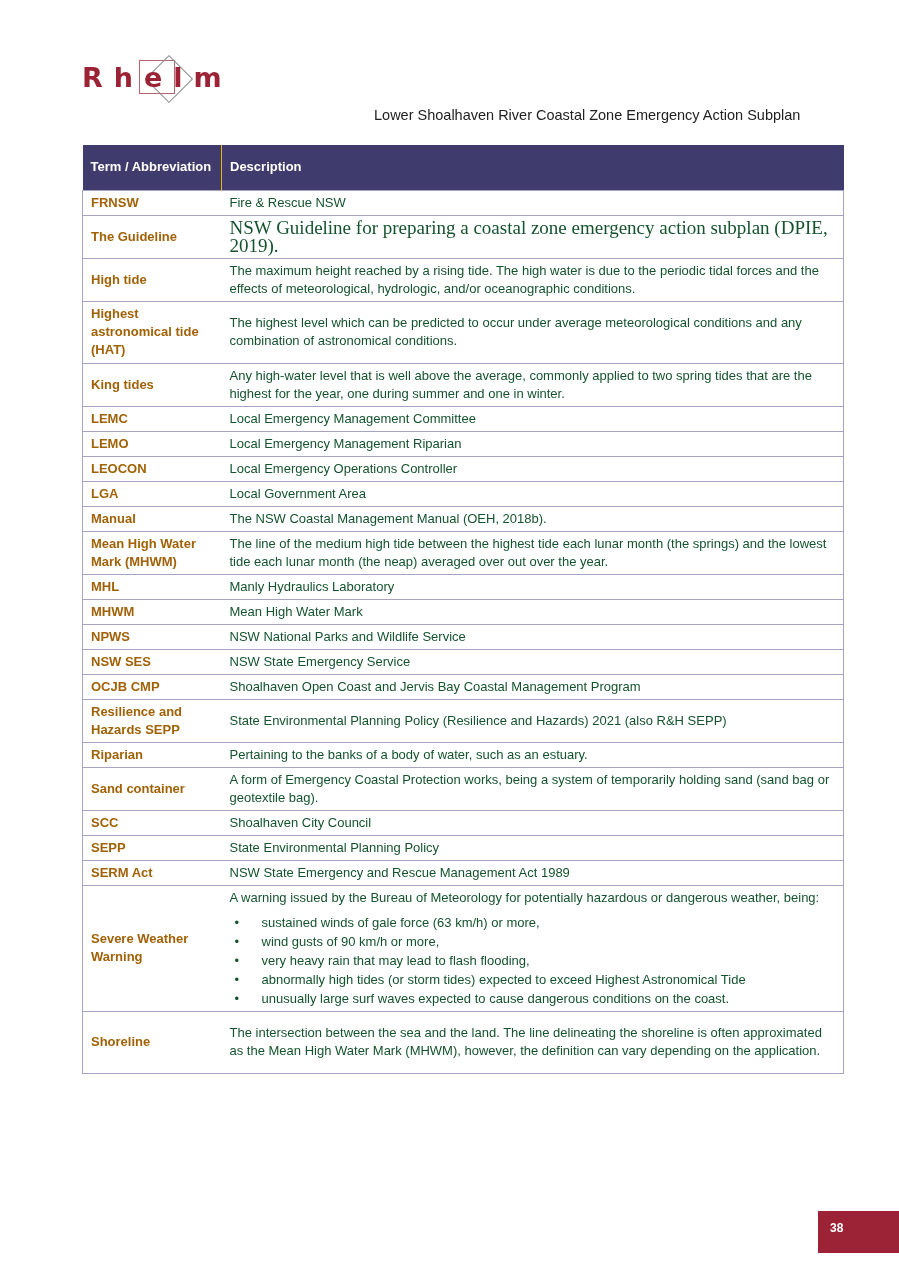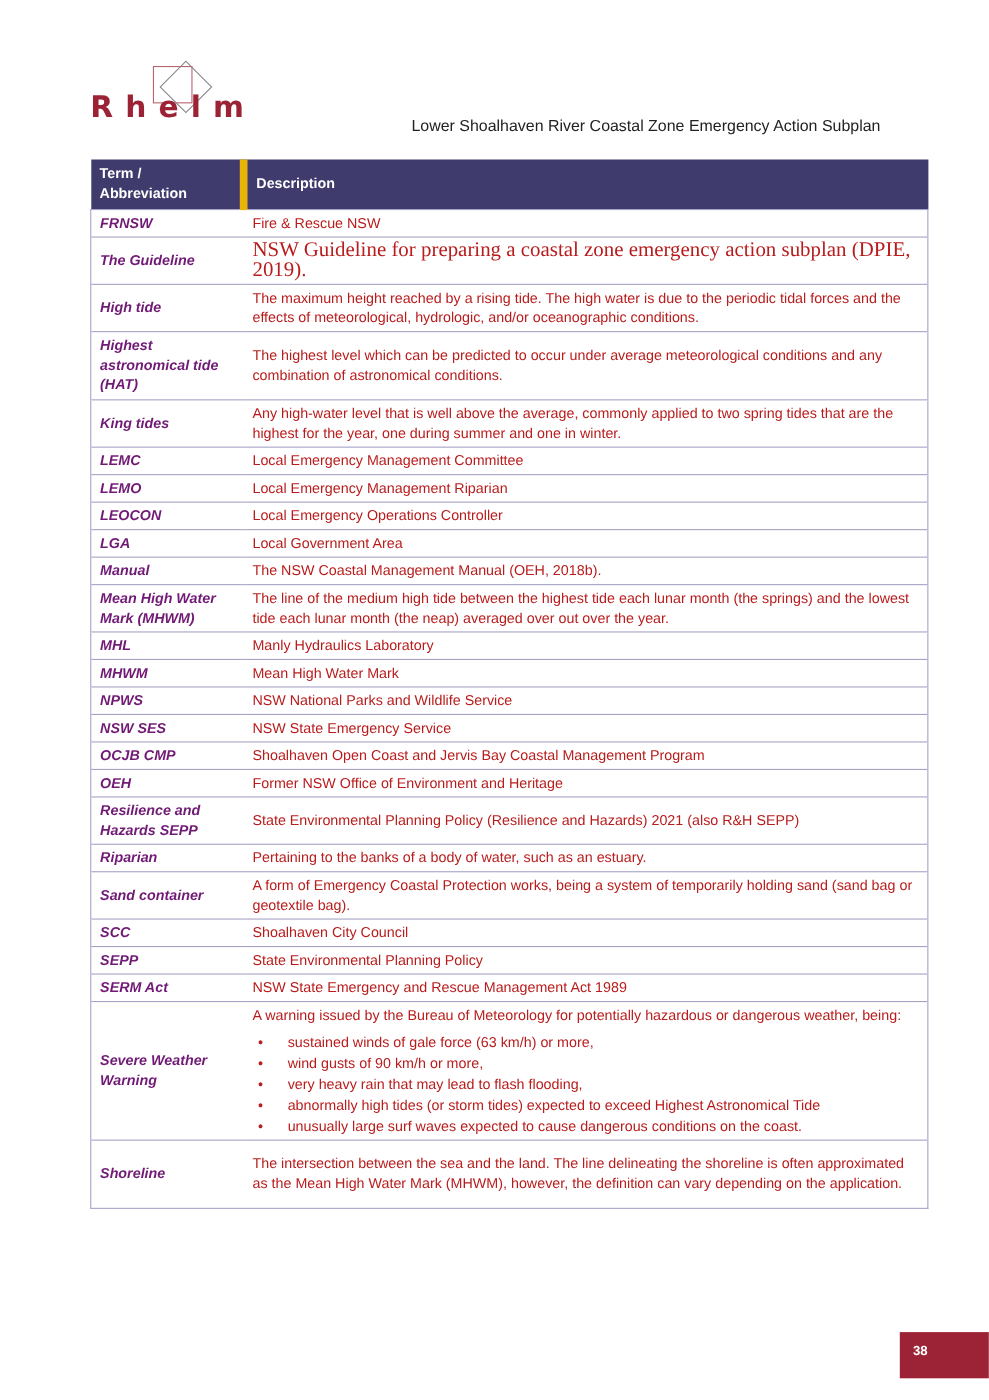--- a/index.html
+++ b/index.html
@@ -1,32 +1,32 @@
 <!DOCTYPE html>
 <html><head>
 <meta charset="utf-8">
 <style>
   * { box-sizing: border-box; margin: 0; padding: 0; }
   html, body { width: 899px; height: 1273px; background: #ffffff; overflow: hidden; }
   body { position: relative; font-family: "Liberation Sans", "DejaVu Sans", sans-serif; color: #1a1a1a; }
 
   .logo { position: absolute; left: 82px; top: 50px; width: 150px; height: 58px; }
-  .logo-text { position: absolute; left: 0; top: 32px; font-family: "DejaVu Sans", sans-serif; font-weight: bold; font-size: 27px; color: #9b2335; letter-spacing: 11px; }
+  .logo-text { position: absolute; left: 0; top: 12px; font-family: "DejaVu Sans", sans-serif; font-weight: bold; font-size: 27px; color: #9b2335; letter-spacing: 11px; }
   .logo-sq { position: absolute; left: 57px; top: 10px; width: 36px; height: 34px; border: 1.5px solid #b8646f; }
   .logo-dia { position: absolute; left: 70px; top: 12px; width: 34px; height: 34px; border: 1.3px solid #888; transform: rotate(45deg); }
 
   .doc-title { position: absolute; left: 374px; top: 107px; font-size: 14.5px; color: #222; }
 
   .glossary { position: absolute; left: 82px; top: 145px; width: 762px; border-collapse: collapse; font-size: 13px; }
   .glossary th { background: #3f3b6c; color: #ffffff; text-align: left; font-weight: bold; padding: 3px 8px; vertical-align: middle; height: 45px; line-height: 18px; font-size: 13px; }
-  .glossary th.col-term { width: 139px; border-right: 7px solid #eab308; margin-top: 28px; }
+  .glossary th.col-term { width: 139px; border-right: 1px solid #eab308; margin-top: 28px; }
   .glossary td { border-top: 1.5px solid #a6a4c6; padding: 3px 8px; vertical-align: middle; line-height: 18px; }
   .glossary tr:last-child td { border-bottom: 1.5px solid #a6a4c6; }
-  .glossary td.term { font-weight: bold; color: #701a75; border-left: 1.5px solid #a6a4c6; width: 139px; font-style: italic; }
-  .glossary td.desc { color: #b91c1c; border-right: 1.5px solid #a6a4c6; }
+  .glossary td.term { font-weight: bold; color: #a16207; border-left: 1.5px solid #a6a4c6; width: 139px; }
+  .glossary td.desc { color: #14532d; border-right: 1.5px solid #a6a4c6; }
   .glossary td.desc.large { font-size: 19px; font-family: Liberation Serif, serif; }
   .r1 td { height: 25px; }
   .r2 td { height: 36px; }
   .r3 td { height: 62px; }
   .bullets { list-style: none; margin-top: 6px; }
   .bullets li { position: relative; padding-left: 32px; line-height: 19px; }
   .bullets li::before { content: "\2022"; position: absolute; left: 5px; top: 0; }
 
   .page-num { position: absolute; left: 818px; top: 1211px; width: 81px; height: 42px; background: #9b2335; color: #fff; font-weight: bold; font-size: 12px; padding: 10px 0 0 12px; }
 </style>
@@ -106,24 +106,20 @@
         <td class="desc">NSW National Parks and Wildlife Service</td>
       </tr>
     <tr class="r1">
         <td class="term">NSW SES</td>
         <td class="desc">NSW State Emergency Service</td>
       </tr>
     <tr class="r1">
         <td class="term">OCJB CMP</td>
         <td class="desc">Shoalhaven Open Coast and Jervis Bay Coastal Management Program</td>
       </tr>
-    <tr class="r1">
-        <td class="term">OEH</td>
-        <td class="desc">Former NSW Office of Environment and Heritage</td>
-      </tr>
     <tr class="r2">
         <td class="term">Resilience and Hazards SEPP</td>
         <td class="desc">State Environmental Planning Policy (Resilience and Hazards) 2021 (also R&amp;H SEPP)</td>
       </tr>
     <tr class="r1">
         <td class="term">Riparian</td>
         <td class="desc">Pertaining to the banks of a body of water, such as an estuary.</td>
       </tr>
     <tr class="r2">
         <td class="term">Sand container</td>

